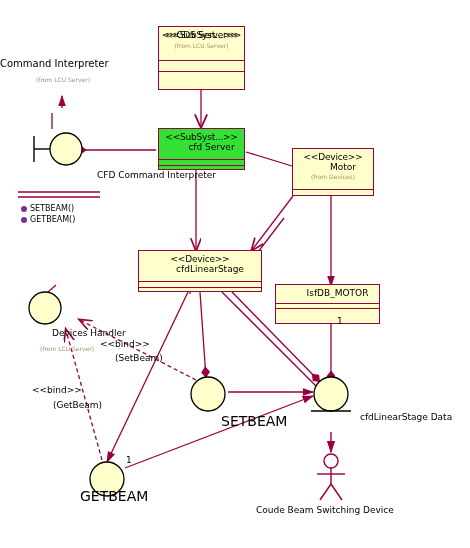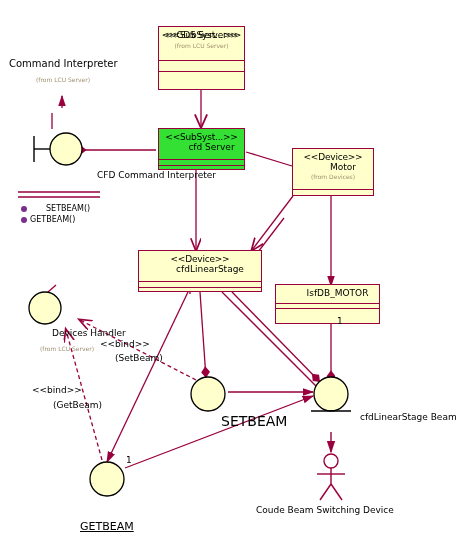--- a/index.html
+++ b/index.html
@@ -184,27 +184,27 @@
 
   <div class="cls-box" style="left:275px;top:284px;width:105px;height:40px;">
     <div class="cls-hdr" style="height:15px;">
       <div class="cls-nm">IsfDB_MOTOR</div>
     </div>
     <div class="sep"></div>
     <div style="height:4px;"></div>
     <div class="sep"></div>
   </div>
 
-  <div class="lbl" style="left:9px;top:58px;font-size:10px;text-align:center;">Command Interpreter</div>
+  <div class="lbl" style="left:0;top:58px;font-size:10px;text-align:center;">Command Interpreter</div>
   <div class="lbl t-gray" style="left:36px;top:76px;font-size:6px;">(from LCU Server)</div>
 
   <div class="lbl" style="left:97px;top:170px;font-size:9px;">CFD Command Interpreter</div>
 
   <div style="position:absolute;left:20px;top:205px;">
-    <div style="display:flex;align-items:center;gap:18px;line-height:1;">
+    <div style="display:flex;align-items:center;gap:2px;line-height:1;">
       <svg width="8" height="8">
         <circle cx="4" cy="4" r="3" fill="#7a2e8e"></circle>
       </svg>
       <span style="font-size:8px;">SETBEAM()</span>
     </div>
     <div style="display:flex;align-items:center;gap:2px;line-height:1;margin-top:3px;">
       <svg width="8" height="8">
         <circle cx="4" cy="4" r="3" fill="#7a2e8e"></circle>
       </svg>
       <span style="font-size:8px;">GETBEAM()</span>
@@ -215,22 +215,22 @@
   <div class="lbl t-gray" style="left:40px;top:345px;font-size:6px;">(from LCU Server)</div>
 
   <div class="lbl" style="left:100px;top:339px;font-size:9px;">&lt;&lt;bind&gt;&gt;</div>
   <div class="lbl" style="left:115px;top:353px;font-size:9px;">(SetBeam)</div>
 
   <div class="lbl" style="left:32px;top:385px;font-size:9px;">&lt;&lt;bind&gt;&gt;</div>
   <div class="lbl" style="left:53px;top:400px;font-size:9px;">(GetBeam)</div>
 
   <div class="lbl" style="left:221px;top:413px;font-size:14px;">SETBEAM</div>
 
-  <div class="lbl" style="left:80px;top:520px;font-size:11px;text-decoration:underline;">GETBEAM</div>
+  <div class="lbl" style="left:80px;top:488px;font-size:14px;">GETBEAM</div>
   <div class="lbl" style="left:126px;top:455px;font-size:9px;">1</div>
 
   <div class="lbl" style="left:337px;top:316px;font-size:9px;">1</div>
 
-  <div class="lbl" style="left:360px;top:412px;font-size:9px;">cfdLinearStage Beam</div>
+  <div class="lbl" style="left:360px;top:412px;font-size:9px;">cfdLinearStage Data</div>
 
   <div class="lbl" style="left:256px;top:505px;font-size:9px;text-align:right;">Coude Beam Switching Device</div>
 
 </div>
 
 </body></html>

